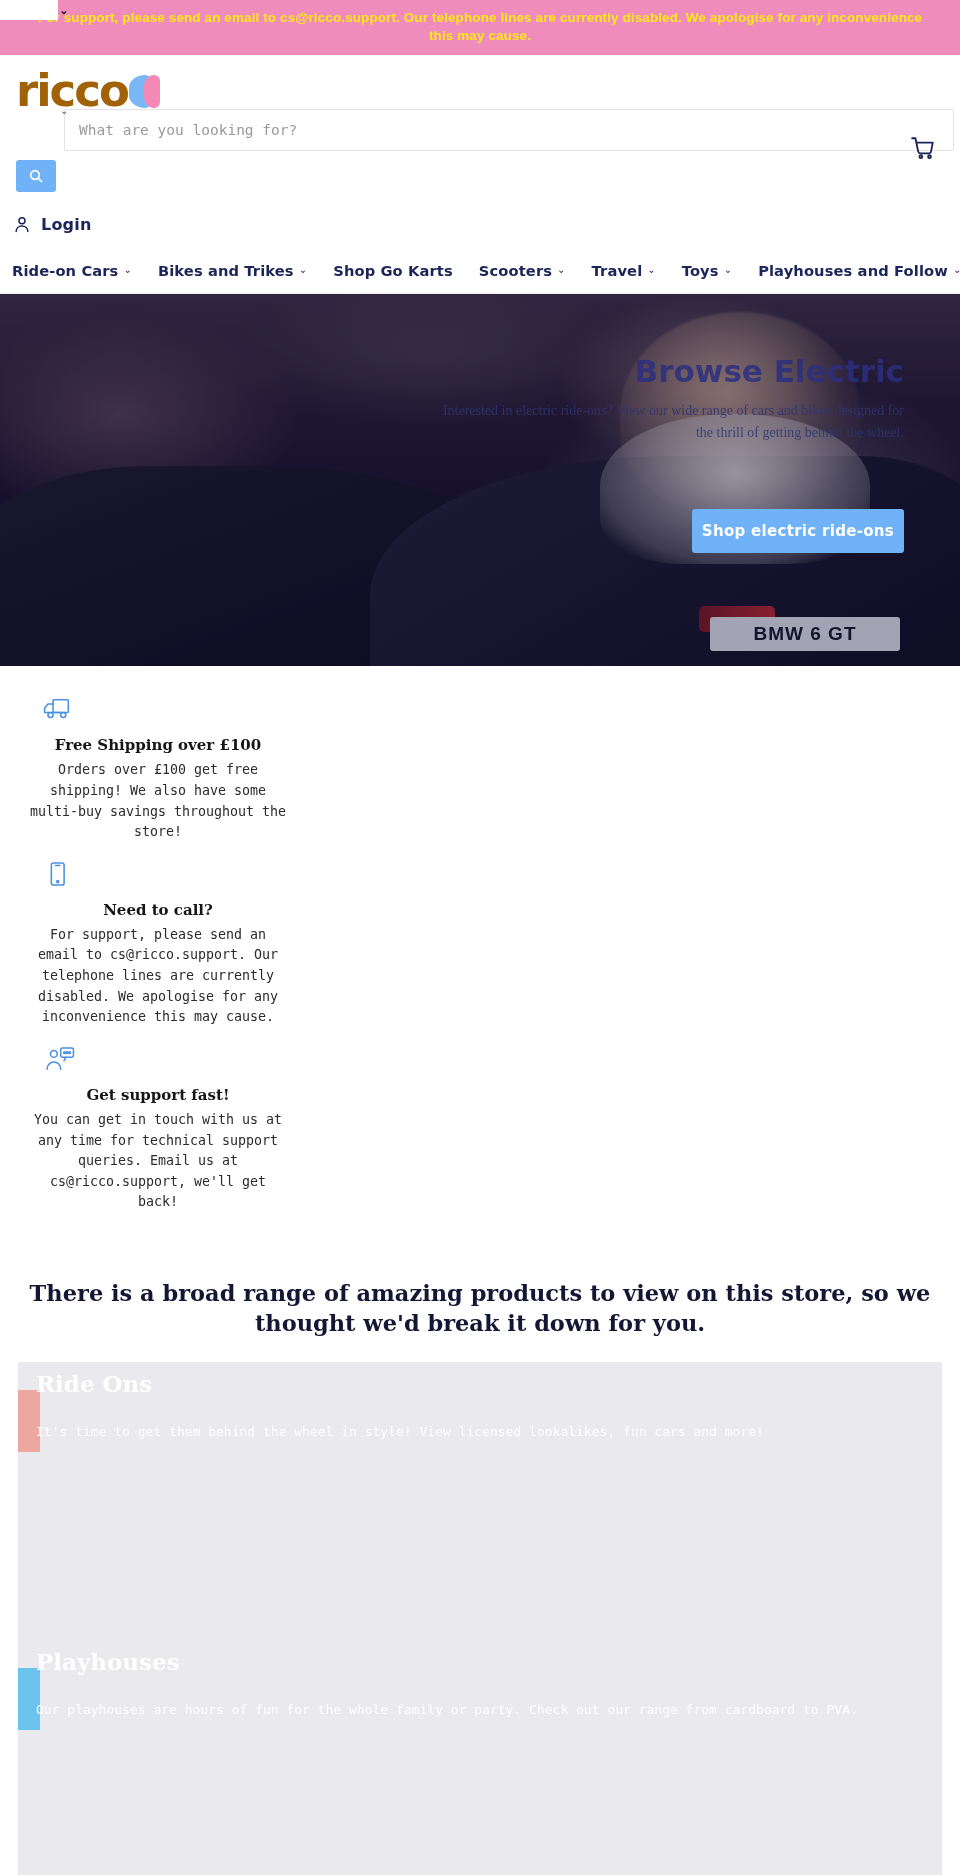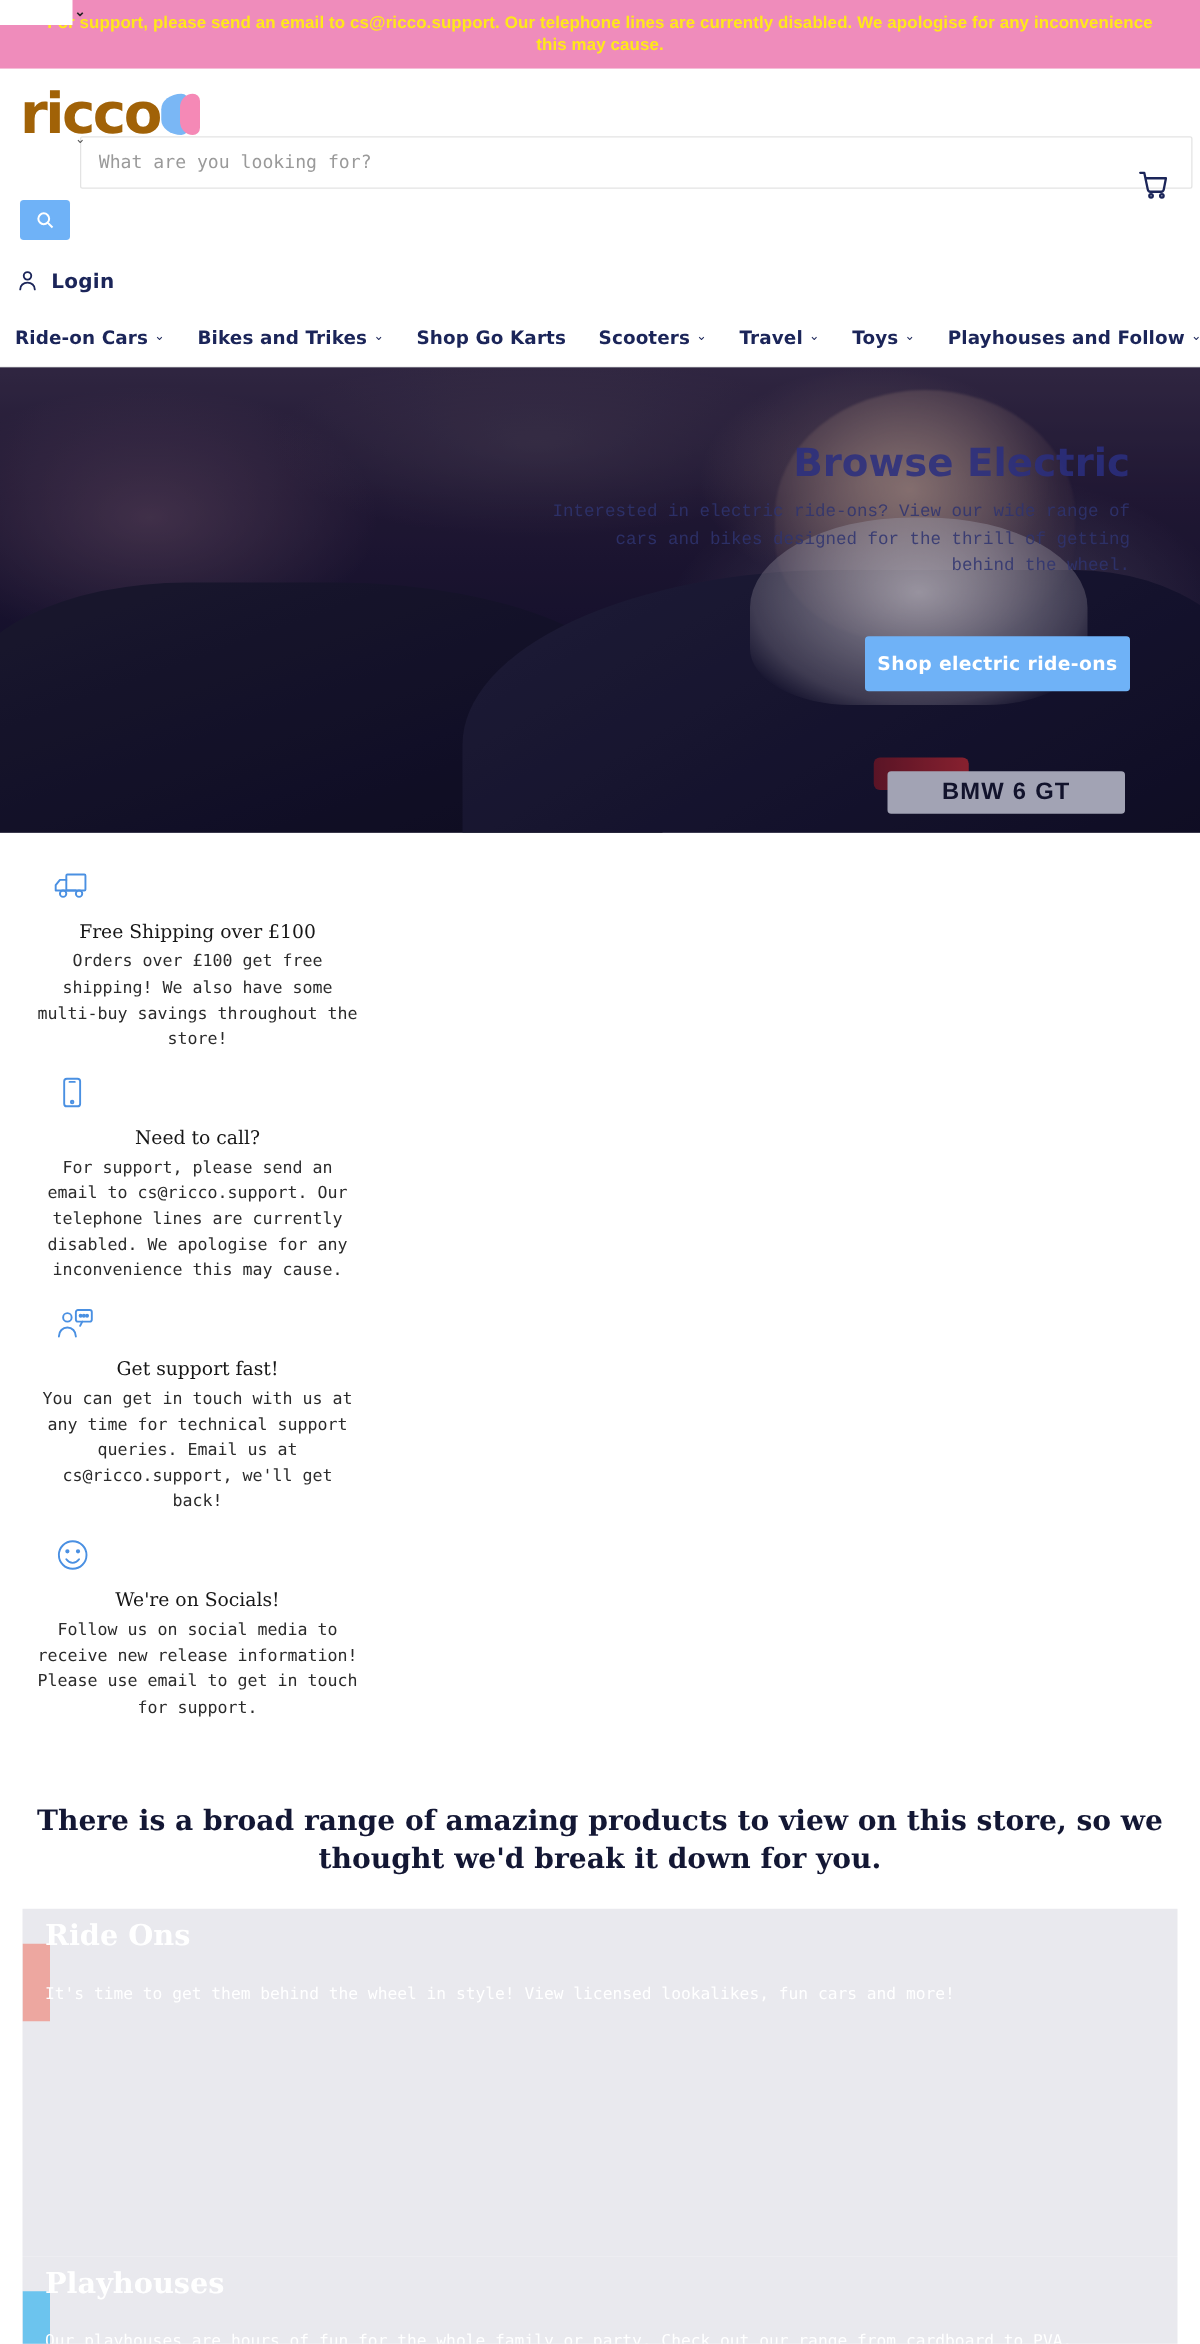--- a/index.html
+++ b/index.html
@@ -256,21 +256,21 @@
   .hero-title {
     font-family: "DejaVu Sans", sans-serif;
     font-weight: bold;
     font-size: 31px;
     color: #2b2f80;
     line-height: 1.15;
     opacity: .85;
   }
   .hero-sub {
     margin-top: 10px;
-    font-family: Liberation Mono, monospace;
+    font-family: Liberation Serif, serif;
     font-size: 14px;
     line-height: 1.55;
     color: #2f3470;
     opacity: .85;
   }
   .hero-btn {
     position: absolute;
     right: 56px; top: 215px;
     background: #6fb2f7;
     color: #ffffff;
@@ -290,21 +290,21 @@
   .feature {
     width: 260px;
     margin-left: 28px;
     margin-bottom: 16px;
     text-align: center;
   }
   .feature-icon { display:flex; justify-content:flex-start; margin-left: 14px; margin-bottom: 12px; }
   .feature-icon svg { width: 34px; height: 30px; color:#4a90e2; }
   .feature-title {
     font-family: "DejaVu Serif", serif;
-    font-weight: normal;
+    font-weight: bold;
     font-size: 15px;
     color: #161616;
     margin-bottom: 6px;
   }
   .feature-body {
     font-family: "DejaVu Sans Mono", monospace;
     font-size: 13.3px;
     line-height: 1.55;
     color: #2b2b2b;
   }
@@ -486,32 +486,20 @@
           <path d="M26 18l2-4"></path>
           <circle cx="26.5" cy="8.5" r="1"></circle>
           <circle cx="29.5" cy="8.5" r="1"></circle>
           <circle cx="32.5" cy="8.5" r="1"></circle>
         </svg>
       </div>
       <div class="feature-title">Get support fast!</div>
       <div class="feature-body">You can get in touch with us at any time for technical support queries. Email us at cs@ricco.support, we'll get back!</div>
     </div>
 
-    <div class="feature">
-      <div class="feature-icon">
-        <svg viewBox="0 0 40 32" fill="none" stroke="#4a90e2" stroke-width="1.8" stroke-linecap="round" stroke-linejoin="round">
-          <circle cx="19" cy="16" r="13"></circle>
-          <circle cx="14" cy="12.5" r="1.1" fill="#4a90e2"></circle>
-          <circle cx="24" cy="12.5" r="1.1" fill="#4a90e2"></circle>
-          <path d="M13 20c1.8 2.4 4 3.4 6 3.4s4.2-1 6-3.4"></path>
-        </svg>
-      </div>
-      <div class="feature-title">We're on Socials!</div>
-      <div class="feature-body">Follow us on social media to receive new release information! Please use email to get in touch for support.</div>
-    </div>
   </div>
 
   <div class="broad">There is a broad range of amazing products to view on this store, so we thought we'd break it down for you.</div>
 
   <div class="cats">
 
     <div class="cat">
       <div class="cat-stripe" style="background:#eda7a0"></div>
       <div class="cat-body">
         <div class="cat-title">Ride Ons</div>

